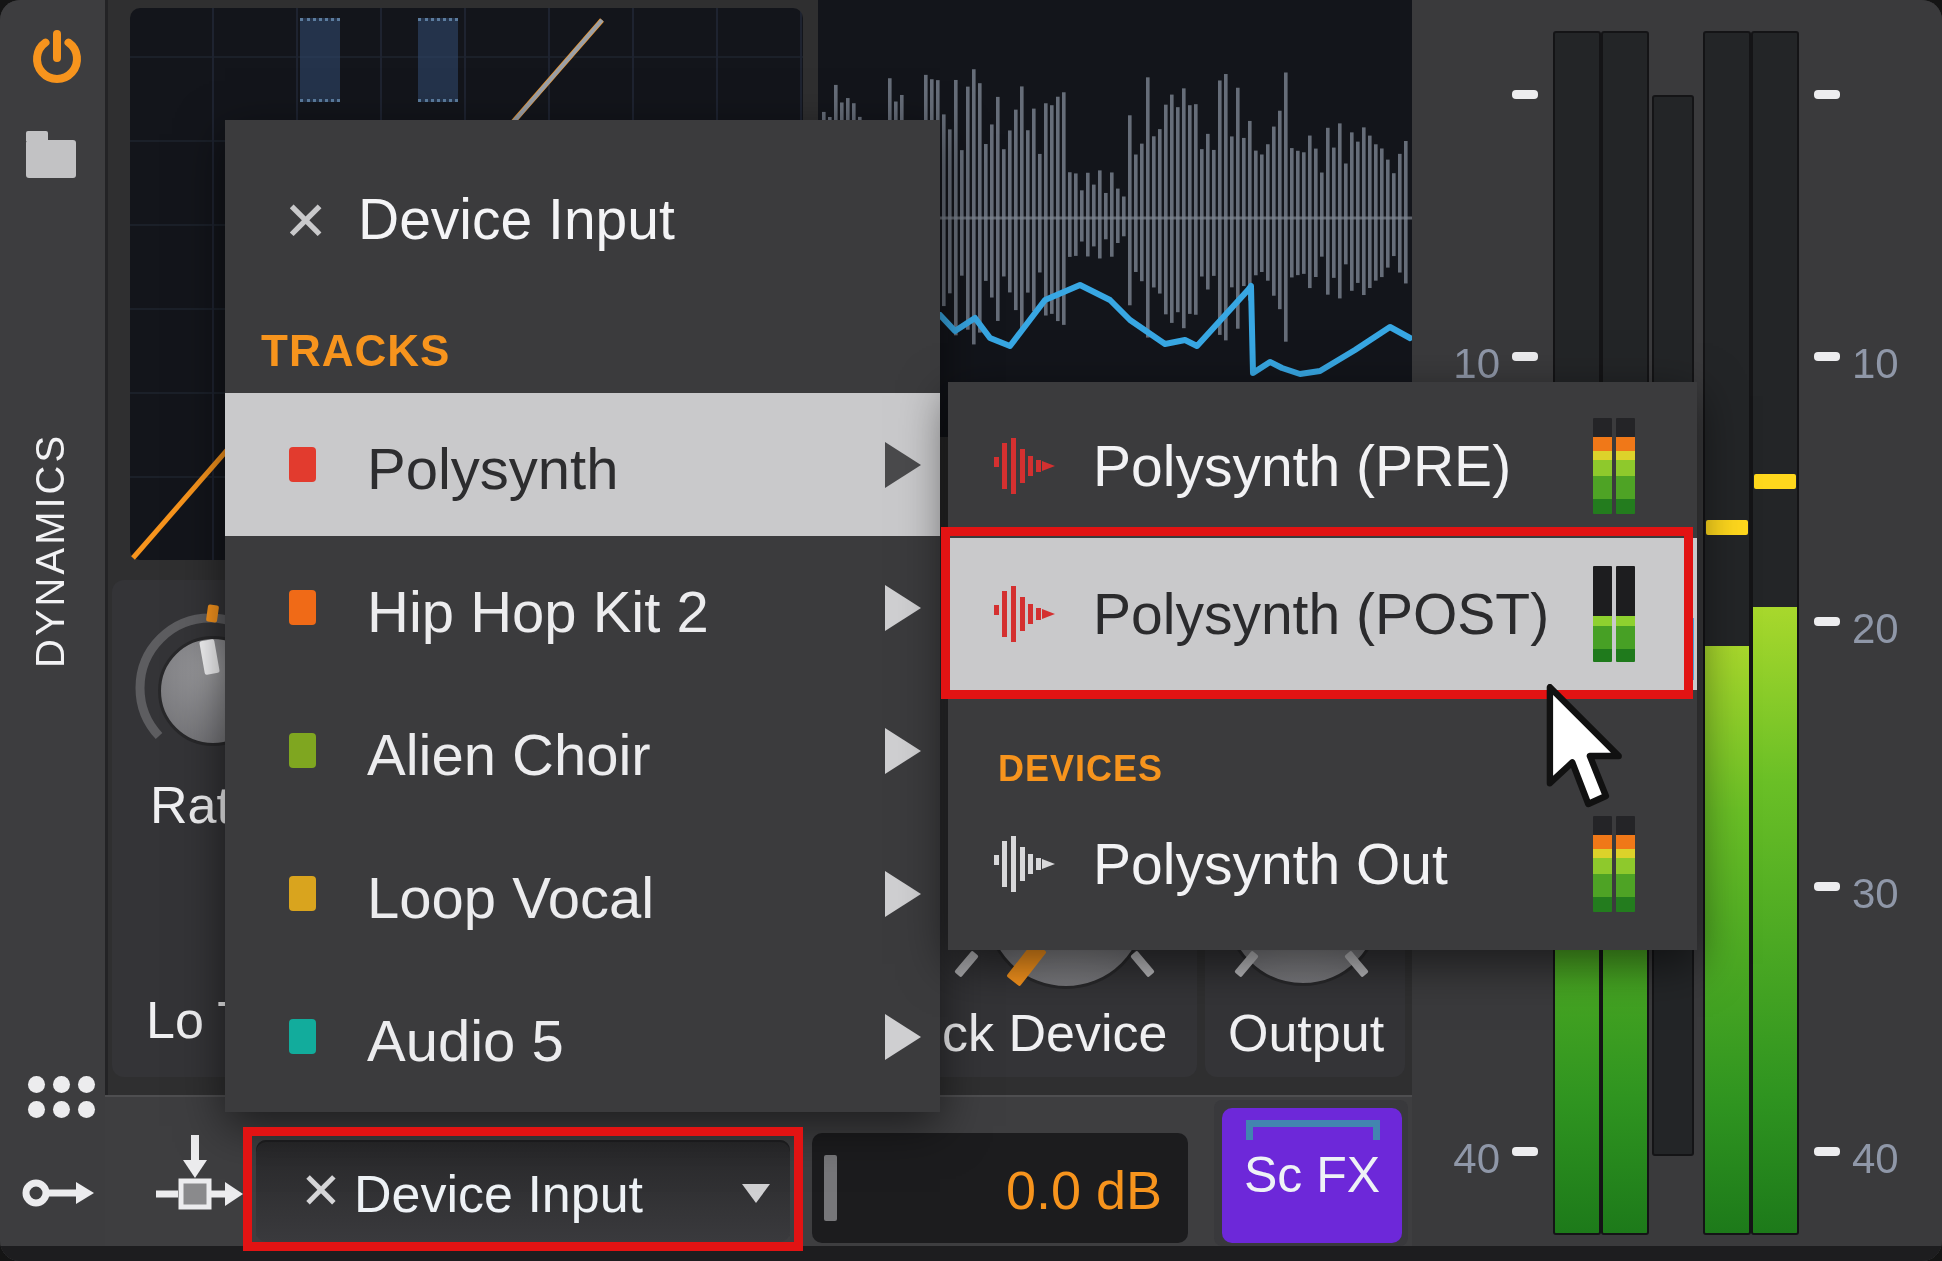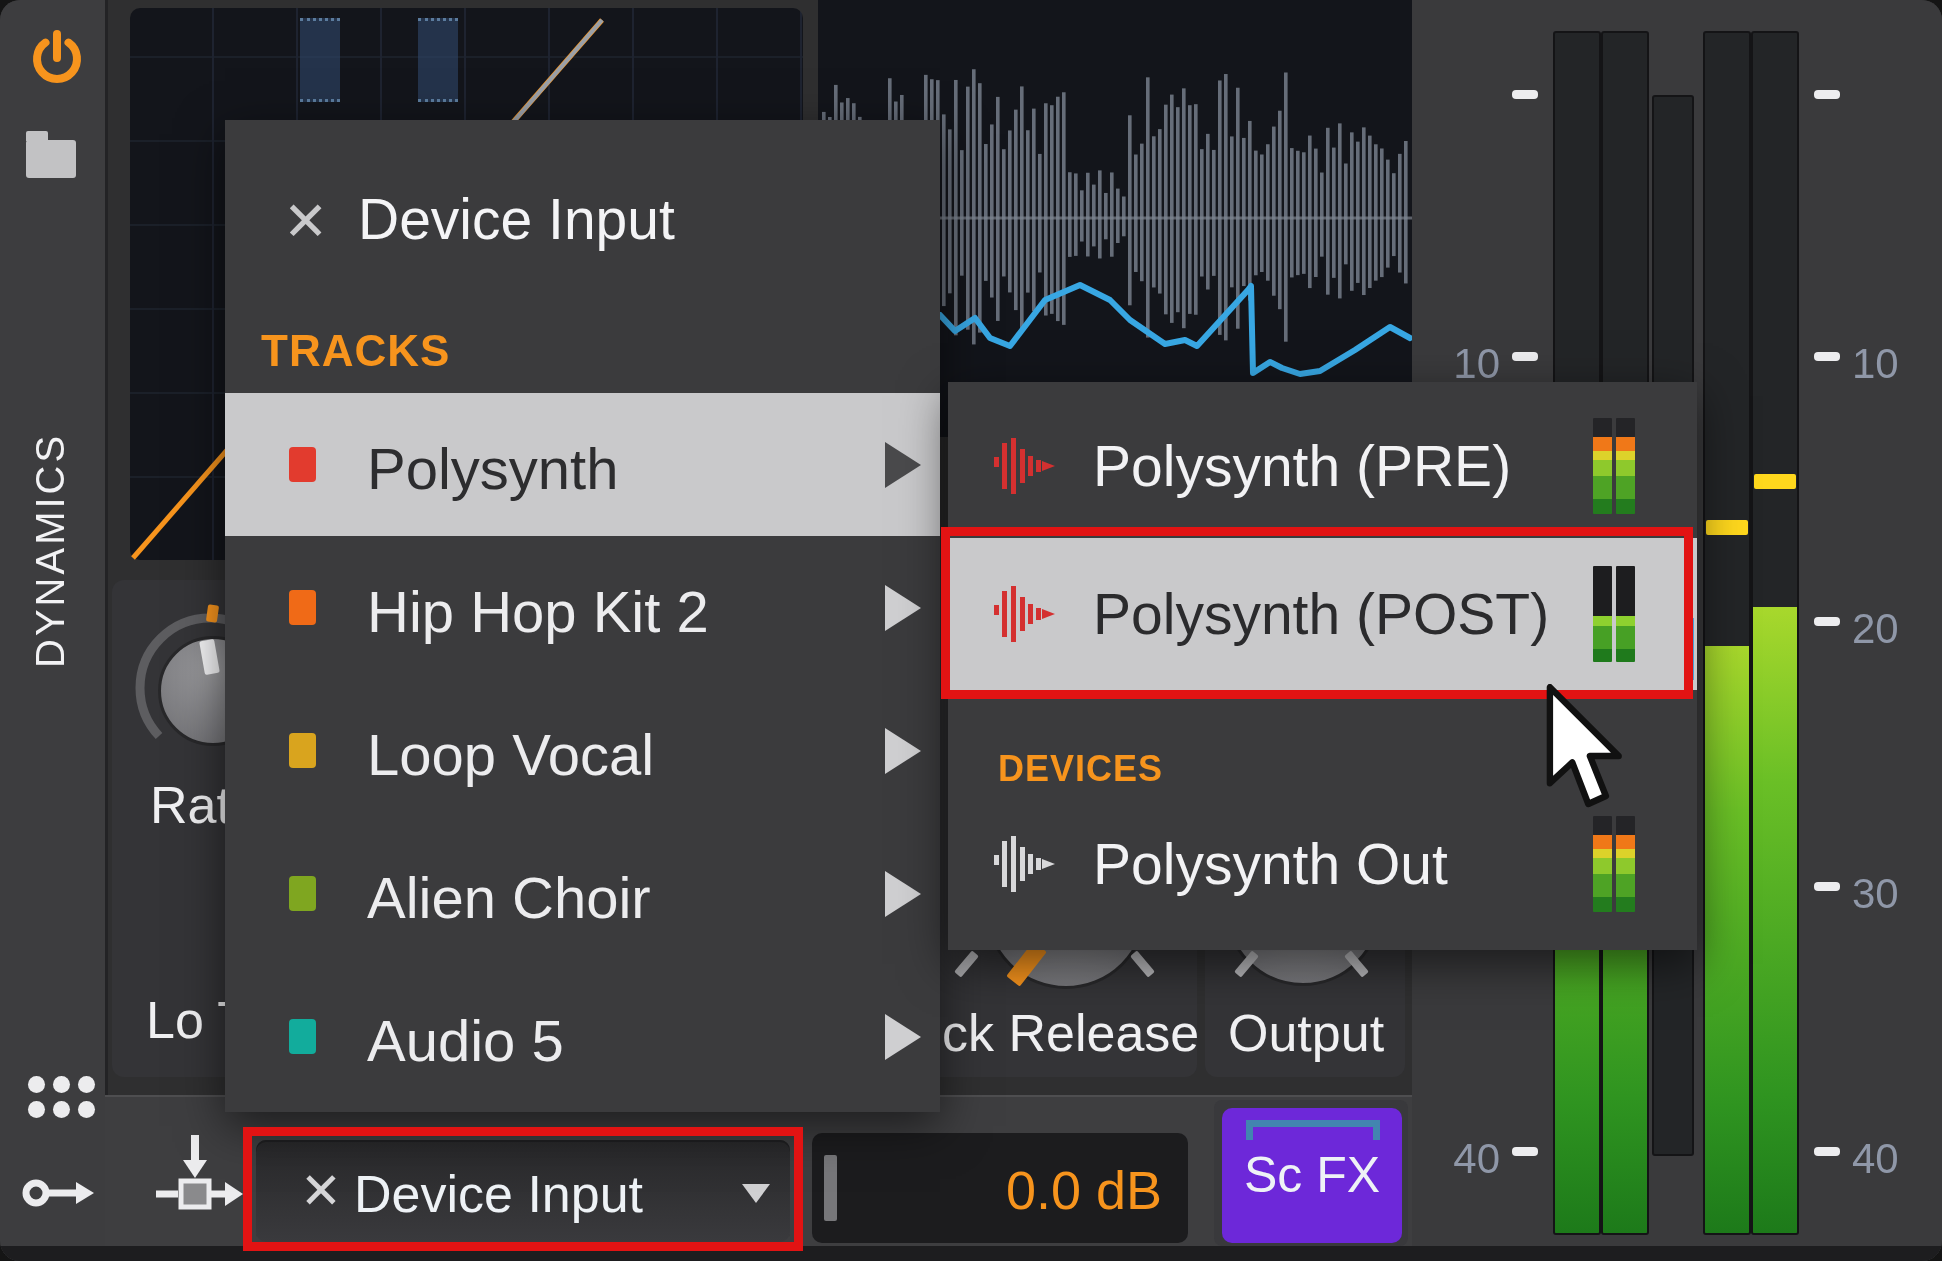--- a/index.html
+++ b/index.html
@@ -277,21 +277,21 @@
   <div class="knob-circle" style="left:158px;top:636px;width:104px;height:104px;"></div>
   <div class="white-indicator" style="left:202px;top:640px;width:15px;height:34px;transform:rotate(-10deg);"></div>
   <div class="knob-tick orange" style="left:207px;top:605px;width:11px;height:17px;transform:rotate(8deg);z-index:2;"></div>
   <div class="knob-label" style="left:150px;top:775px;">Rat</div>
   <div class="knob-label" style="left:146px;top:990px;">Lo T</div>
 
   <div class="knob-circle" style="left:985px;top:827px;width:156px;height:156px;"></div>
   <div class="knob-tick orange" style="left:1018px;top:942px;width:17px;height:44px;transform:rotate(38deg);"></div>
   <div class="knob-tick" style="left:962px;top:950px;width:9px;height:28px;transform:rotate(40deg);"></div>
   <div class="knob-tick" style="left:1138px;top:950px;width:9px;height:28px;transform:rotate(-40deg);"></div>
-  <div class="knob-label" style="left:942px;top:1003px;">ck Release</div>
+  <div class="knob-label" style="left:942px;top:1003px;">ck Device</div>
 
   <div class="knob-circle" style="left:1225px;top:830px;width:150px;height:150px;"></div>
   <div class="knob-tick" style="left:1242px;top:950px;width:9px;height:28px;transform:rotate(40deg);"></div>
   <div class="knob-tick" style="left:1352px;top:950px;width:9px;height:28px;transform:rotate(-40deg);"></div>
   <div class="knob-label" style="left:1228px;top:1003px;">Output</div>
 
   <div class="toolbar"></div>
 
   <svg class="abs" style="left:148px;top:1133px;z-index:4;" width="95" height="100" viewBox="0 0 95 100">
     <line x1="47" y1="2" x2="47" y2="28" stroke="#ececee" stroke-width="8"></line>
@@ -330,27 +330,27 @@
           <span class="swatch" style="background: rgb(226, 59, 46);"></span>
           <span class="lbl">Polysynth</span>
           <span class="arrow"></span>
         </div>
         <div class="track-row">
           <span class="swatch" style="background: rgb(240, 106, 23);"></span>
           <span class="lbl">Hip Hop Kit 2</span>
           <span class="arrow"></span>
         </div>
         <div class="track-row">
+          <span class="swatch" style="background: rgb(127, 166, 32);"></span>
+          <span class="lbl">Alien Choir</span>
+          <span class="arrow"></span>
+        </div>
+        <div class="track-row">
           <span class="swatch" style="background: rgb(217, 164, 30);"></span>
           <span class="lbl">Loop Vocal</span>
-          <span class="arrow"></span>
-        </div>
-        <div class="track-row">
-          <span class="swatch" style="background: rgb(127, 166, 32);"></span>
-          <span class="lbl">Alien Choir</span>
           <span class="arrow"></span>
         </div>
         <div class="track-row">
           <span class="swatch" style="background: rgb(18, 172, 156);"></span>
           <span class="lbl">Audio 5</span>
           <span class="arrow"></span>
         </div>
       </div>
   </nav>
 

